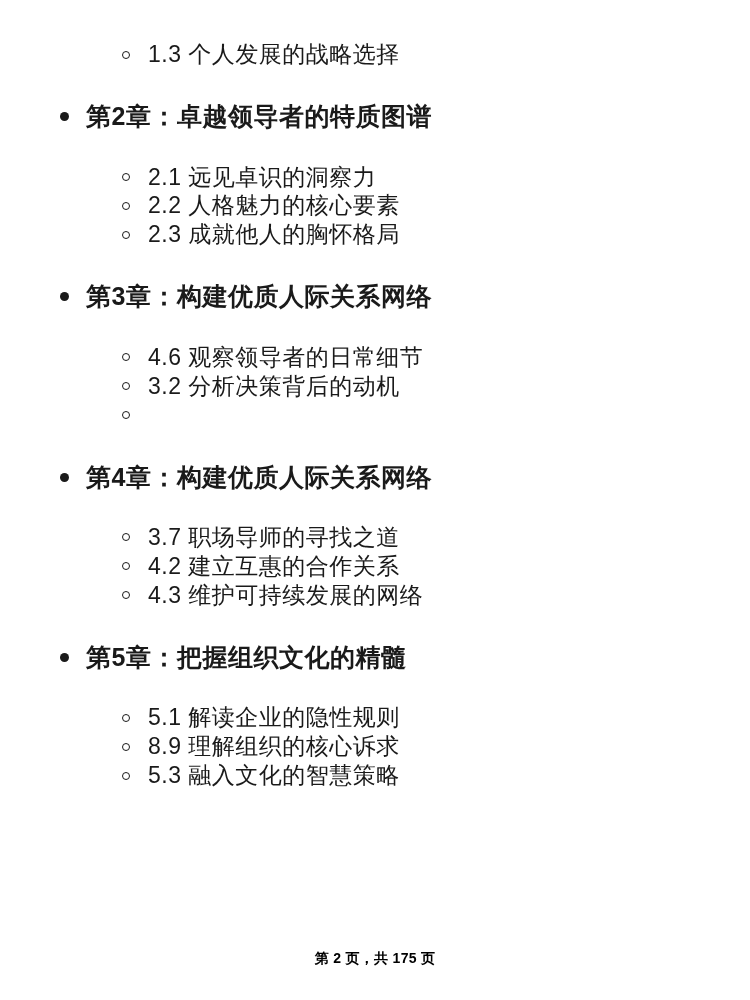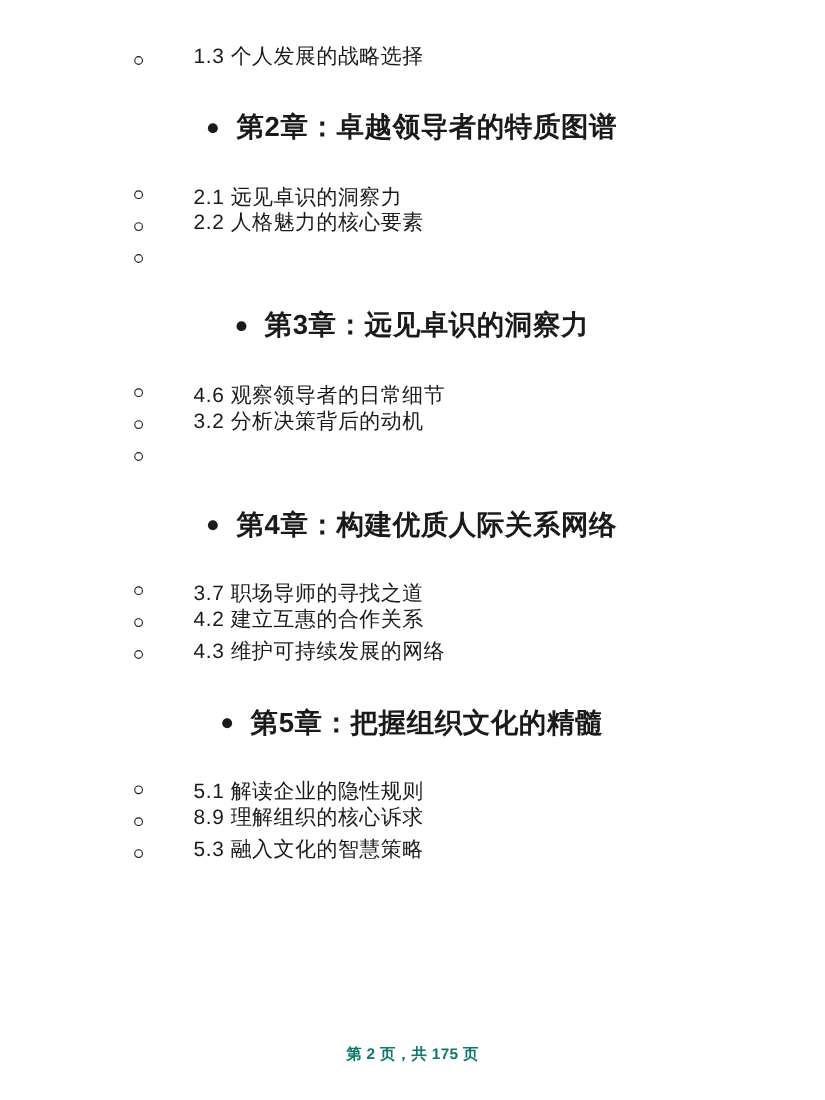--- a/index.html
+++ b/index.html
@@ -26,37 +26,35 @@
     list-style: none;
     margin: 0;
     padding: 0;
   }
   
   .item-l2 {
     display: flex;
     align-items: flex-start;
     margin: 0 0 0 0;
     padding: 0;
-    font-size: 19px;
+    font-size: 23px;
     line-height: 1.25;
     font-weight: 400;
     letter-spacing: 0.5px;
-    gap: 28px;
   }
   .item-l2 + .item-l2 { }
 
   
   .item-l1 {
     display: flex;
     align-items: flex-start;
     font-size: 25px;
     line-height: 1.25;
     font-weight: 700;
     letter-spacing: 0.5px;
-    justify-content: center;
   }
 
   .spacer-before-l1 { margin-top: 32px; }
   .spacer-after-l1  { margin-top: 30px; align-items: flex-end; }
 
   .marker-solid {
     flex: 0 0 auto;
     width: 26px;
     display: flex;
     justify-content: flex-start;
@@ -92,21 +90,21 @@
   .label-l2 { white-space: nowrap; }
 
   .footer {
     position: absolute;
     left: 0;
     right: 0;
     bottom: 32px;
     text-align: center;
     font-size: 14px;
     font-weight: 700;
-    color: #0f766e;
+    color: #000000;
     letter-spacing: 0.3px;
   }
 </style>
 </head>
 <body>
 
 <div class="page">
 
   <ul class="toc">
 
@@ -133,27 +131,28 @@
     <li class="item-l2">
       <span class="marker-hollow">
           <i></i>
         </span>
       <span class="label-l2">2.2 人格魅力的核心要素</span>
     </li>
     <li class="item-l2">
       <span class="marker-hollow">
           <i></i>
         </span>
-    </li>
-
-    <li class="item-l1 spacer-before-l1">
-      <span class="marker-solid">
-          <i></i>
-        </span>
-      <span class="label-l1">第3章：远见卓识的洞察力</span>
+      <span class="label-l2">2.3 成就他人的胸怀格局</span>
+    </li>
+
+    <li class="item-l1 spacer-before-l1">
+      <span class="marker-solid">
+          <i></i>
+        </span>
+      <span class="label-l1">第3章：构建优质人际关系网络</span>
     </li>
 
     <li class="item-l2 spacer-after-l1">
       <span class="marker-hollow">
           <i></i>
         </span>
       <span class="label-l2">4.6 观察领导者的日常细节</span>
     </li>
     <li class="item-l2">
       <span class="marker-hollow">

